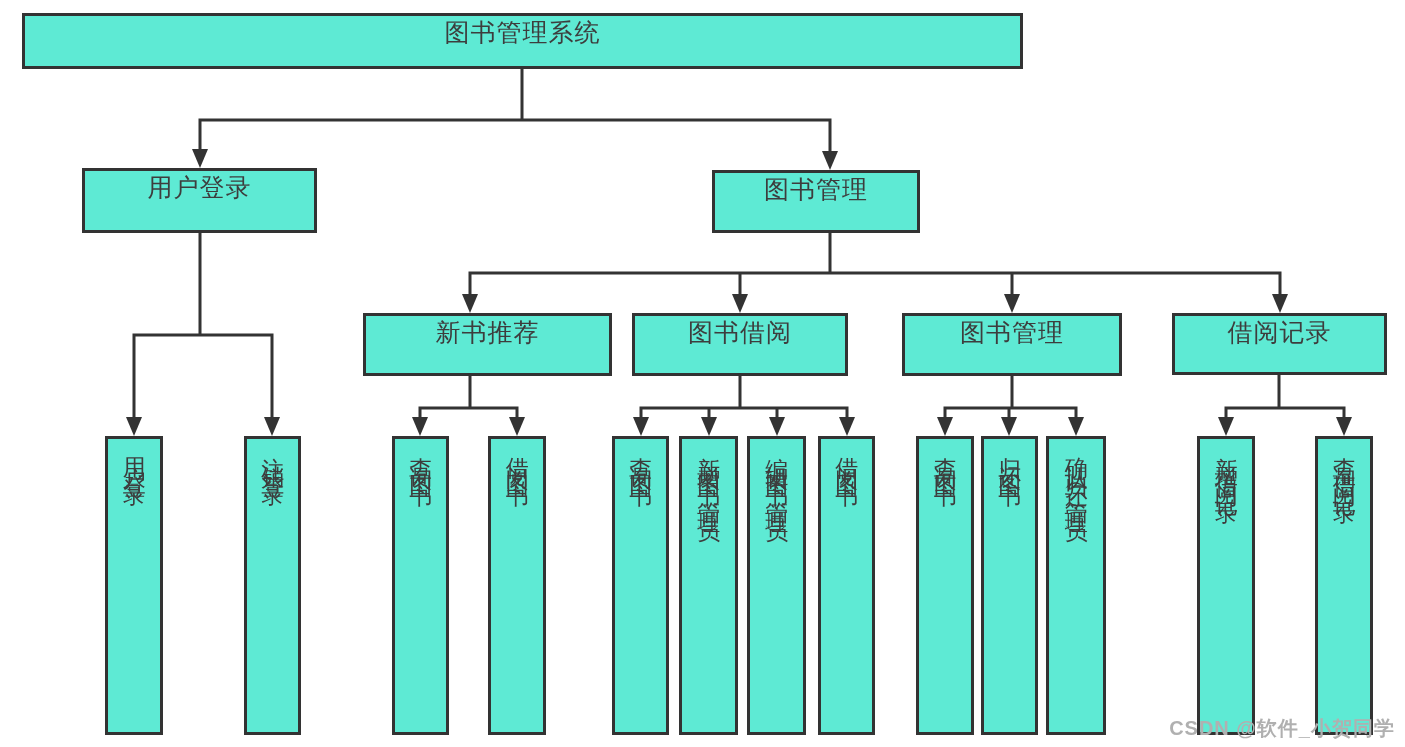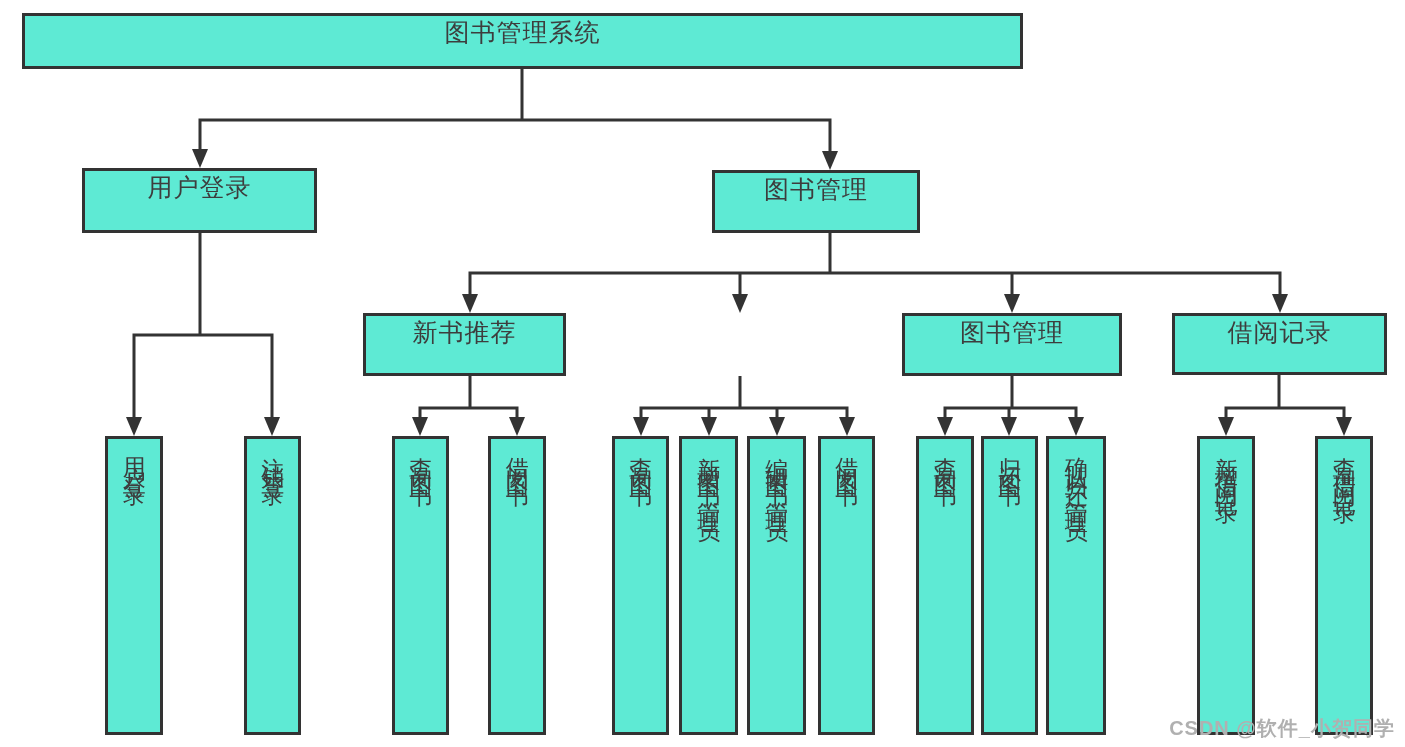--- a/index.html
+++ b/index.html
@@ -126,22 +126,25 @@
     <span class="h-label">图书管理系统</span>
   </div>
 
   <div class="box" style="left:82px; top:168px; width:235px; height:65px">
     <span class="h-label">用户登录</span>
   </div>
   <div class="box" style="left:712px; top:170px; width:208px; height:63px">
     <span class="h-label">图书管理</span>
   </div>
 
-  <div class="box" style="left:363px; top:313px; width:203px; height:63px">
+  <div class="box" style="left:363px; top:313px; width:249px; height:63px">
     <span class="h-label">新书推荐</span>
+  </div>
+  <div class="box" style="left:632px; top:313px; width:216px; height:63px">
+    <span class="h-label">图书借阅</span>
   </div>
   <div class="box" style="left:902px; top:313px; width:220px; height:63px">
     <span class="h-label">图书管理</span>
   </div>
   <div class="box" style="left:1172px; top:313px; width:215px; height:62px">
     <span class="h-label">借阅记录</span>
   </div>
 
   <div class="box leaf" style="left:105px; width:58px">
     <span class="v-label">用户登录</span>

